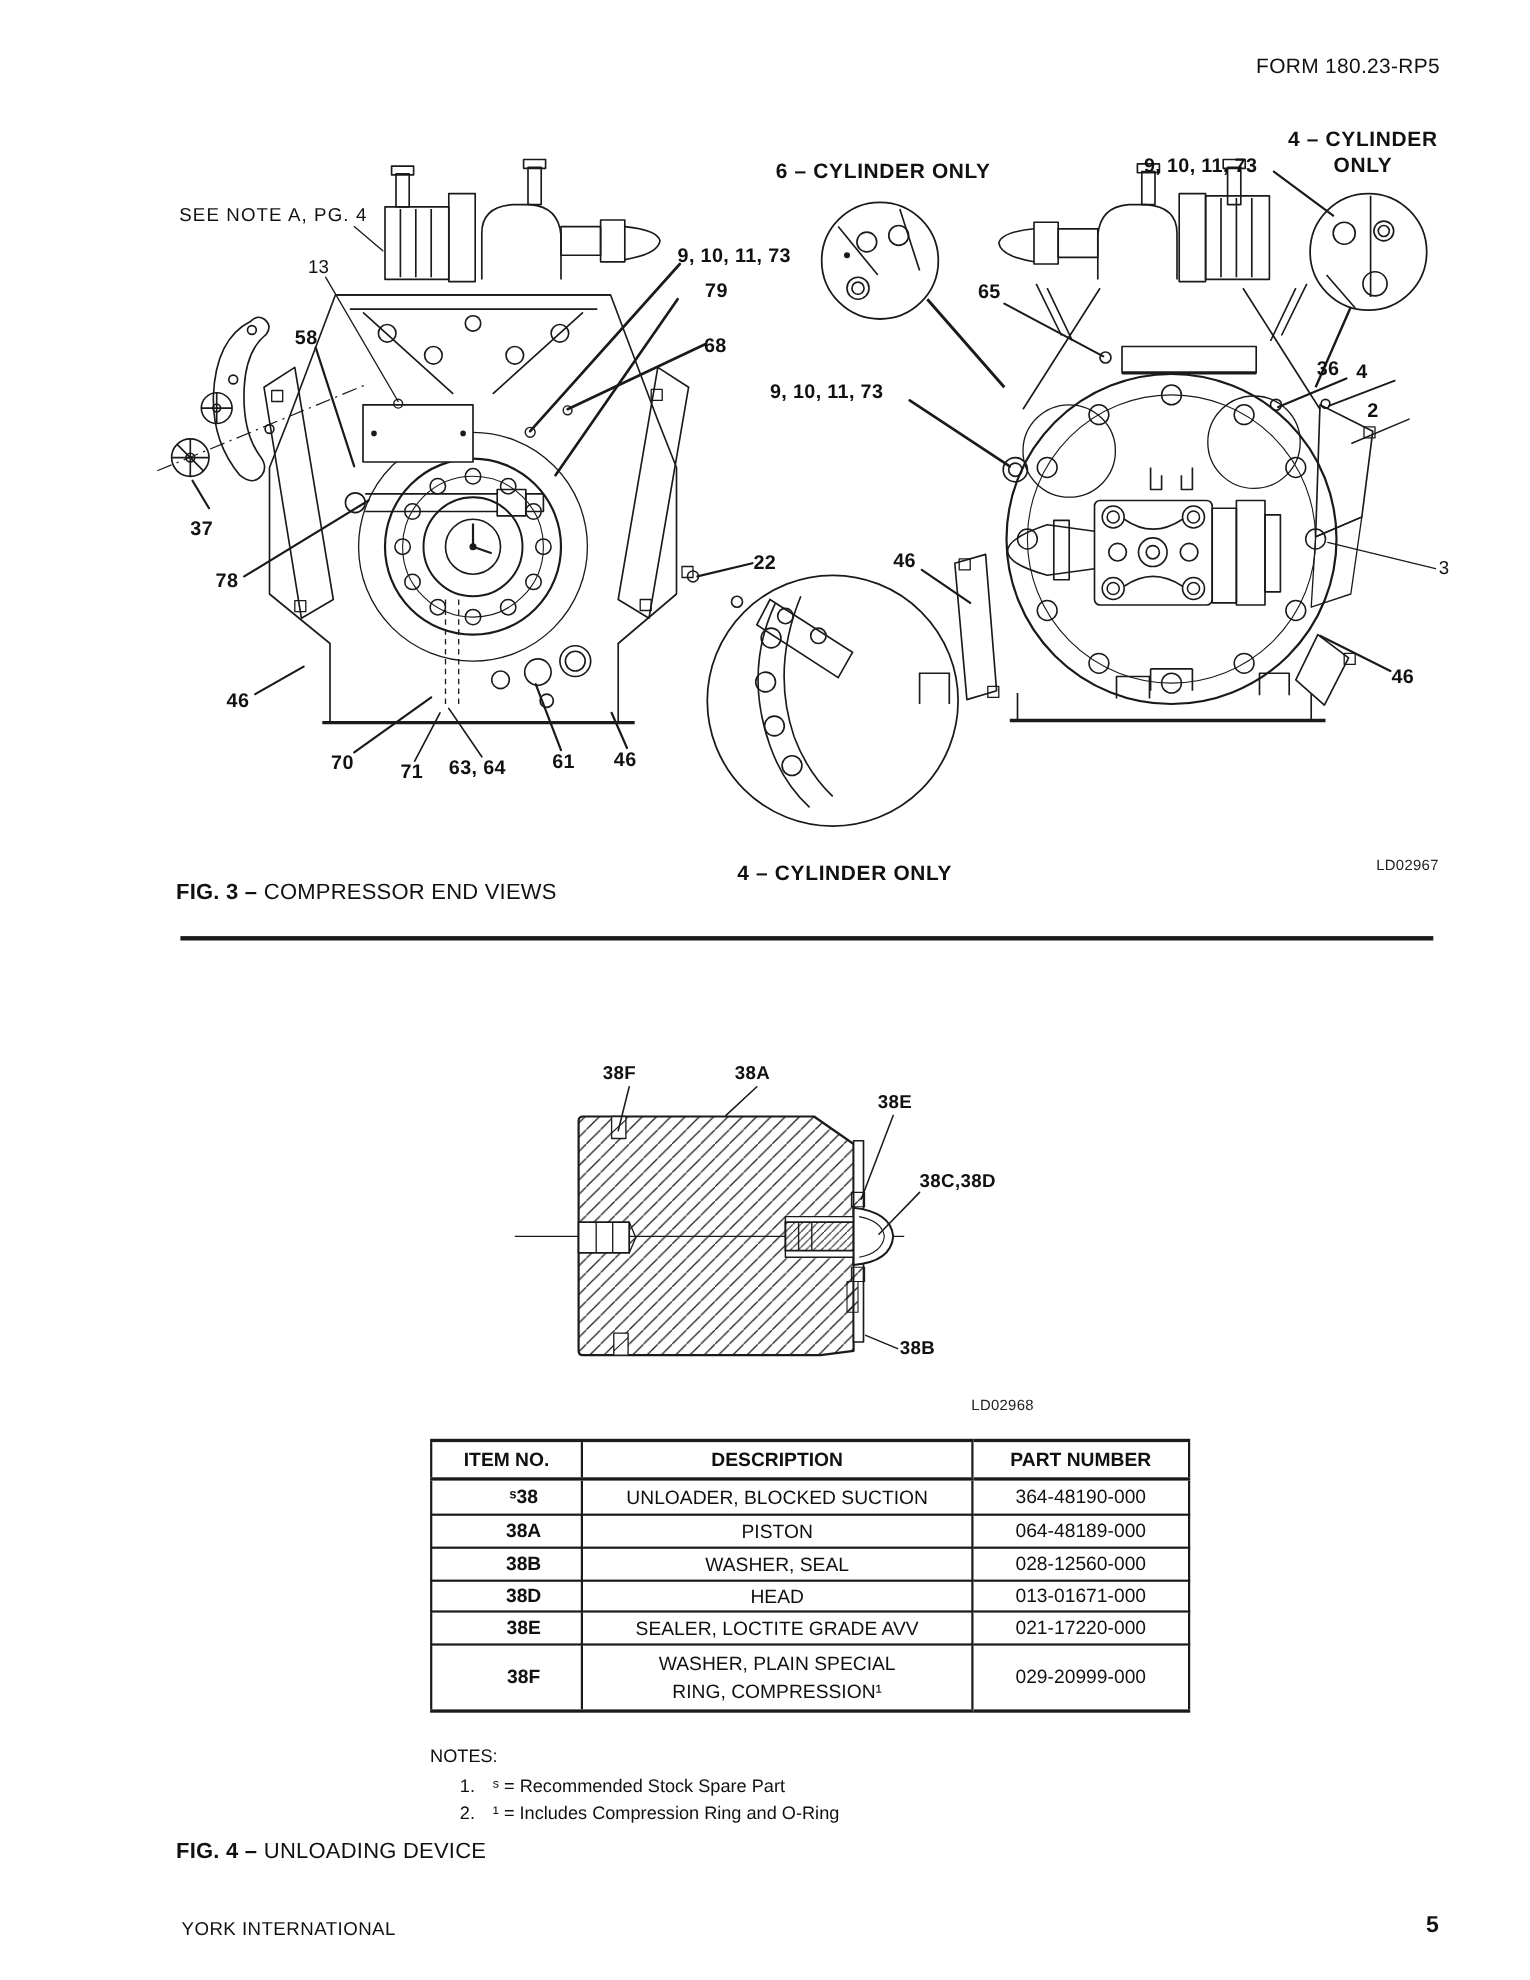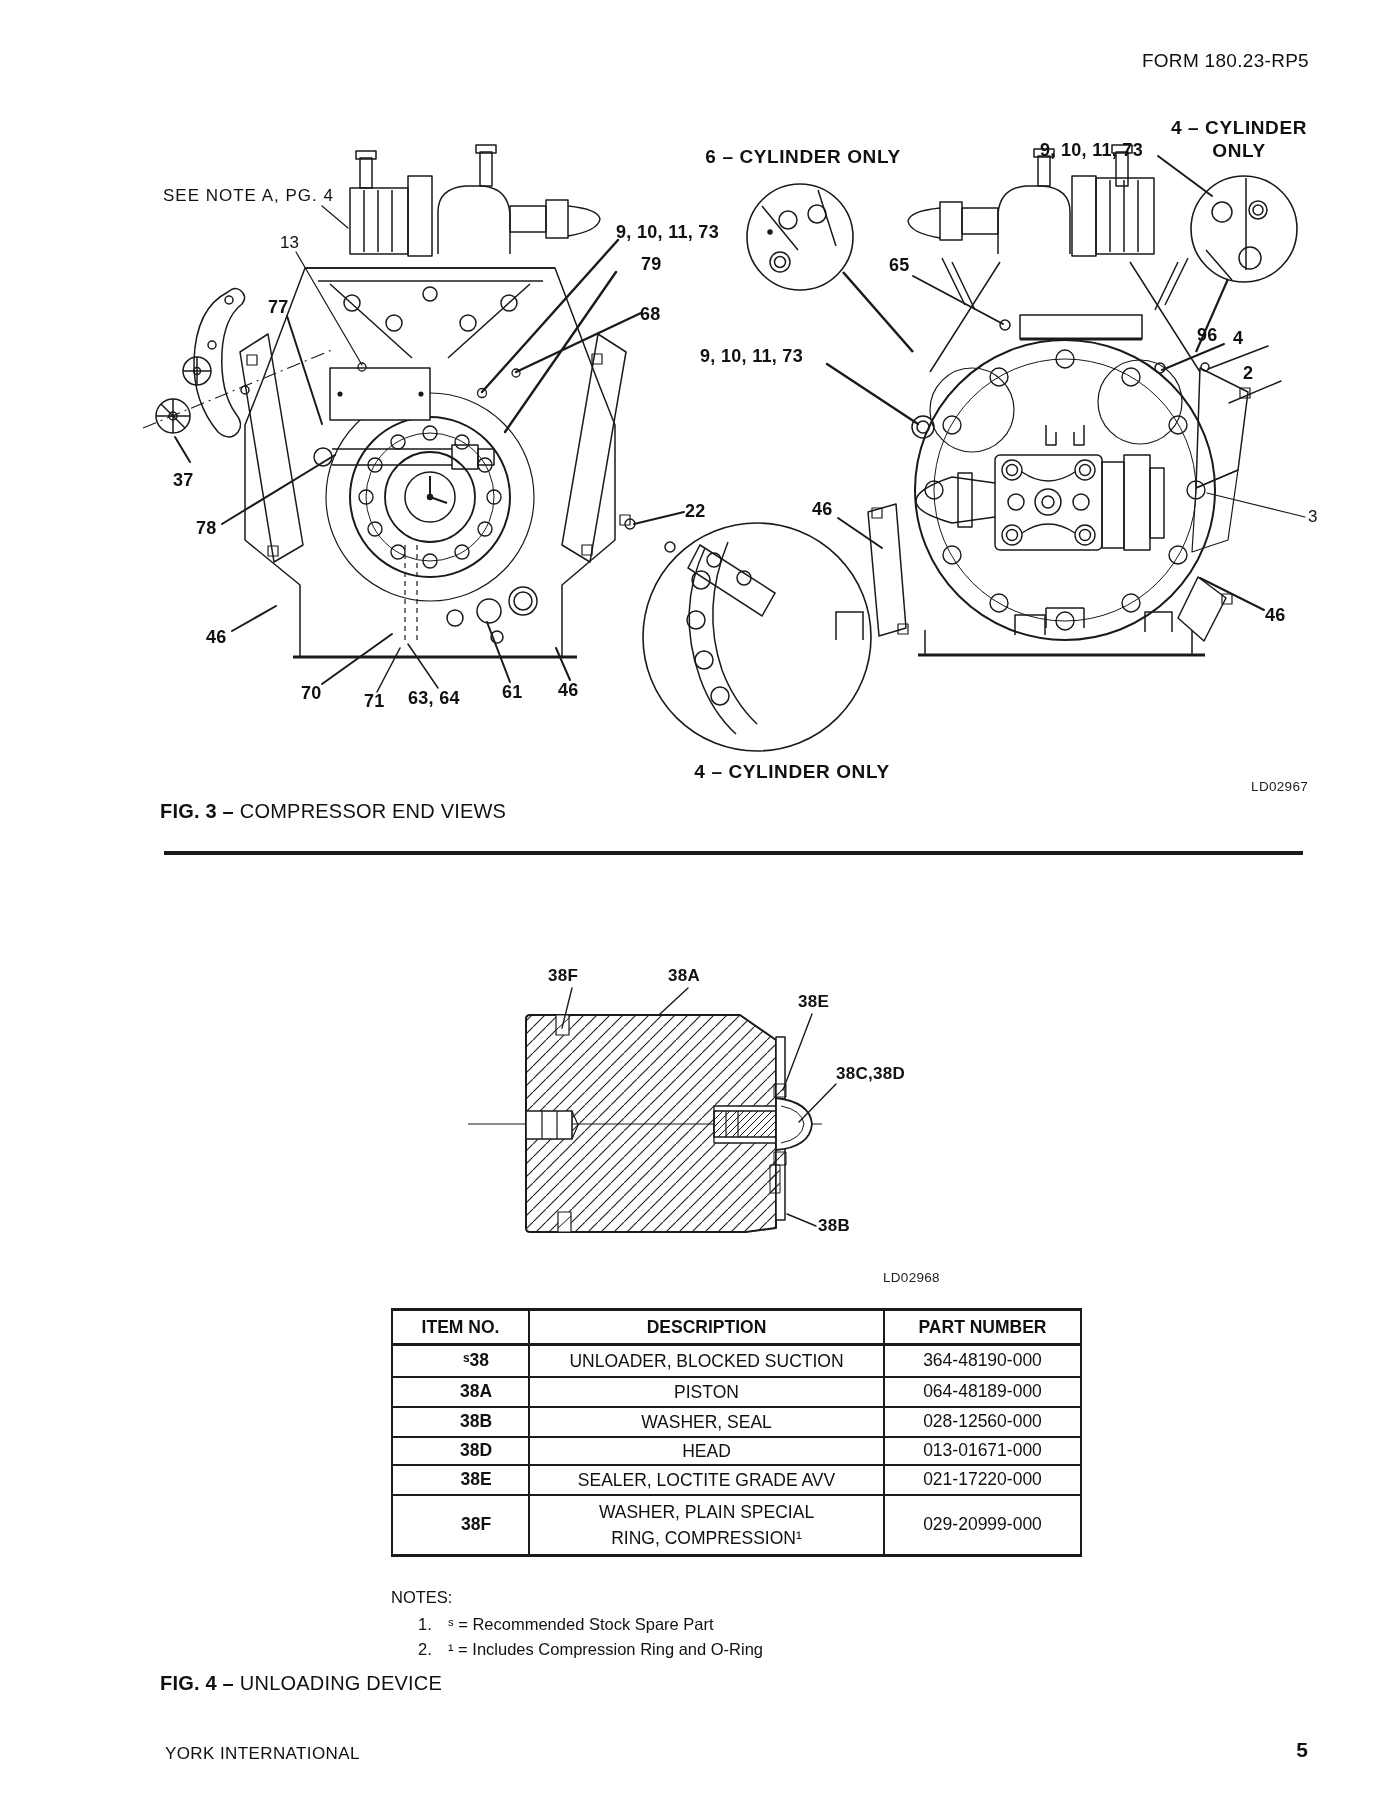--- a/index.html
+++ b/index.html
@@ -322,48 +322,48 @@
         <path d="M836,1084 L799,1122"></path>
         <path d="M816,1226 L787,1214"></path>
       </g>
     </g>
   </svg>
 
   <div class="abs form-no" style="top:50px;right:82px;">FORM 180.23-RP5</div>
 
   <div class="abs callout-light" style="left:163px;top:186px;letter-spacing:1px;">SEE NOTE A, PG. 4</div>
   <div class="abs callout-light" style="left:280px;top:233px;">13</div>
-  <div class="abs callout" style="left:268px;top:297px;">77</div>
+  <div class="abs callout" style="left:268px;top:297px;">58</div>
   <div class="abs callout" style="left:616px;top:222px;">9, 10, 11, 73</div>
   <div class="abs callout" style="left:641px;top:254px;">79</div>
   <div class="abs callout" style="left:640px;top:304px;">68</div>
   <div class="abs cyl-cap ctr" style="left:803px;top:146px;">6 – CYLINDER ONLY</div>
   <div class="abs callout" style="left:700px;top:346px;">9, 10, 11, 73</div>
   <div class="abs callout" style="left:889px;top:255px;">65</div>
   <div class="abs callout" style="left:1040px;top:140px;">9, 10, 11, 73</div>
   <div class="abs cyl-cap two-line" style="left:1163px;top:116px;width:152px;">
     <div>4 – CYLINDER</div>
     <div>ONLY</div>
   </div>
-  <div class="abs callout" style="left:1197px;top:325px;">96</div>
+  <div class="abs callout" style="left:1197px;top:325px;">36</div>
   <div class="abs callout" style="left:1233px;top:328px;">4</div>
   <div class="abs callout" style="left:1243px;top:363px;">2</div>
   <div class="abs callout-light" style="left:1308px;top:507px;">3</div>
   <div class="abs callout" style="left:173px;top:470px;">37</div>
   <div class="abs callout" style="left:196px;top:518px;">78</div>
   <div class="abs callout" style="left:206px;top:627px;">46</div>
   <div class="abs callout" style="left:301px;top:683px;">70</div>
   <div class="abs callout" style="left:364px;top:691px;">71</div>
   <div class="abs callout" style="left:408px;top:688px;">63, 64</div>
   <div class="abs callout" style="left:502px;top:682px;">61</div>
   <div class="abs callout" style="left:558px;top:680px;">46</div>
   <div class="abs callout" style="left:685px;top:501px;">22</div>
   <div class="abs callout" style="left:812px;top:499px;">46</div>
   <div class="abs callout" style="left:1265px;top:605px;">46</div>
-  <div class="abs cyl-cap ctr" style="left:768px;top:761px;margin-left:24px;">4 – CYLINDER ONLY</div>
+  <div class="abs cyl-cap ctr" style="left:768px;top:784px;">4 – CYLINDER ONLY</div>
   <div class="abs idcode" style="top:757px;right:83px;">LD02967</div>
 
   <div class="abs fig-cap" style="left:160px;top:800px;">
     <b>FIG. 3 –</b><span>COMPRESSOR END VIEWS</span>
   </div>
   <div class="rule" style="left:164px;top:851px;width:1139px;height:4px;"></div>
 
   <div class="abs callout" style="left:548px;top:966px;font-size:17px;">38F</div>
   <div class="abs callout" style="left:668px;top:966px;font-size:17px;">38A</div>
   <div class="abs callout" style="left:798px;top:992px;font-size:17px;">38E</div>

